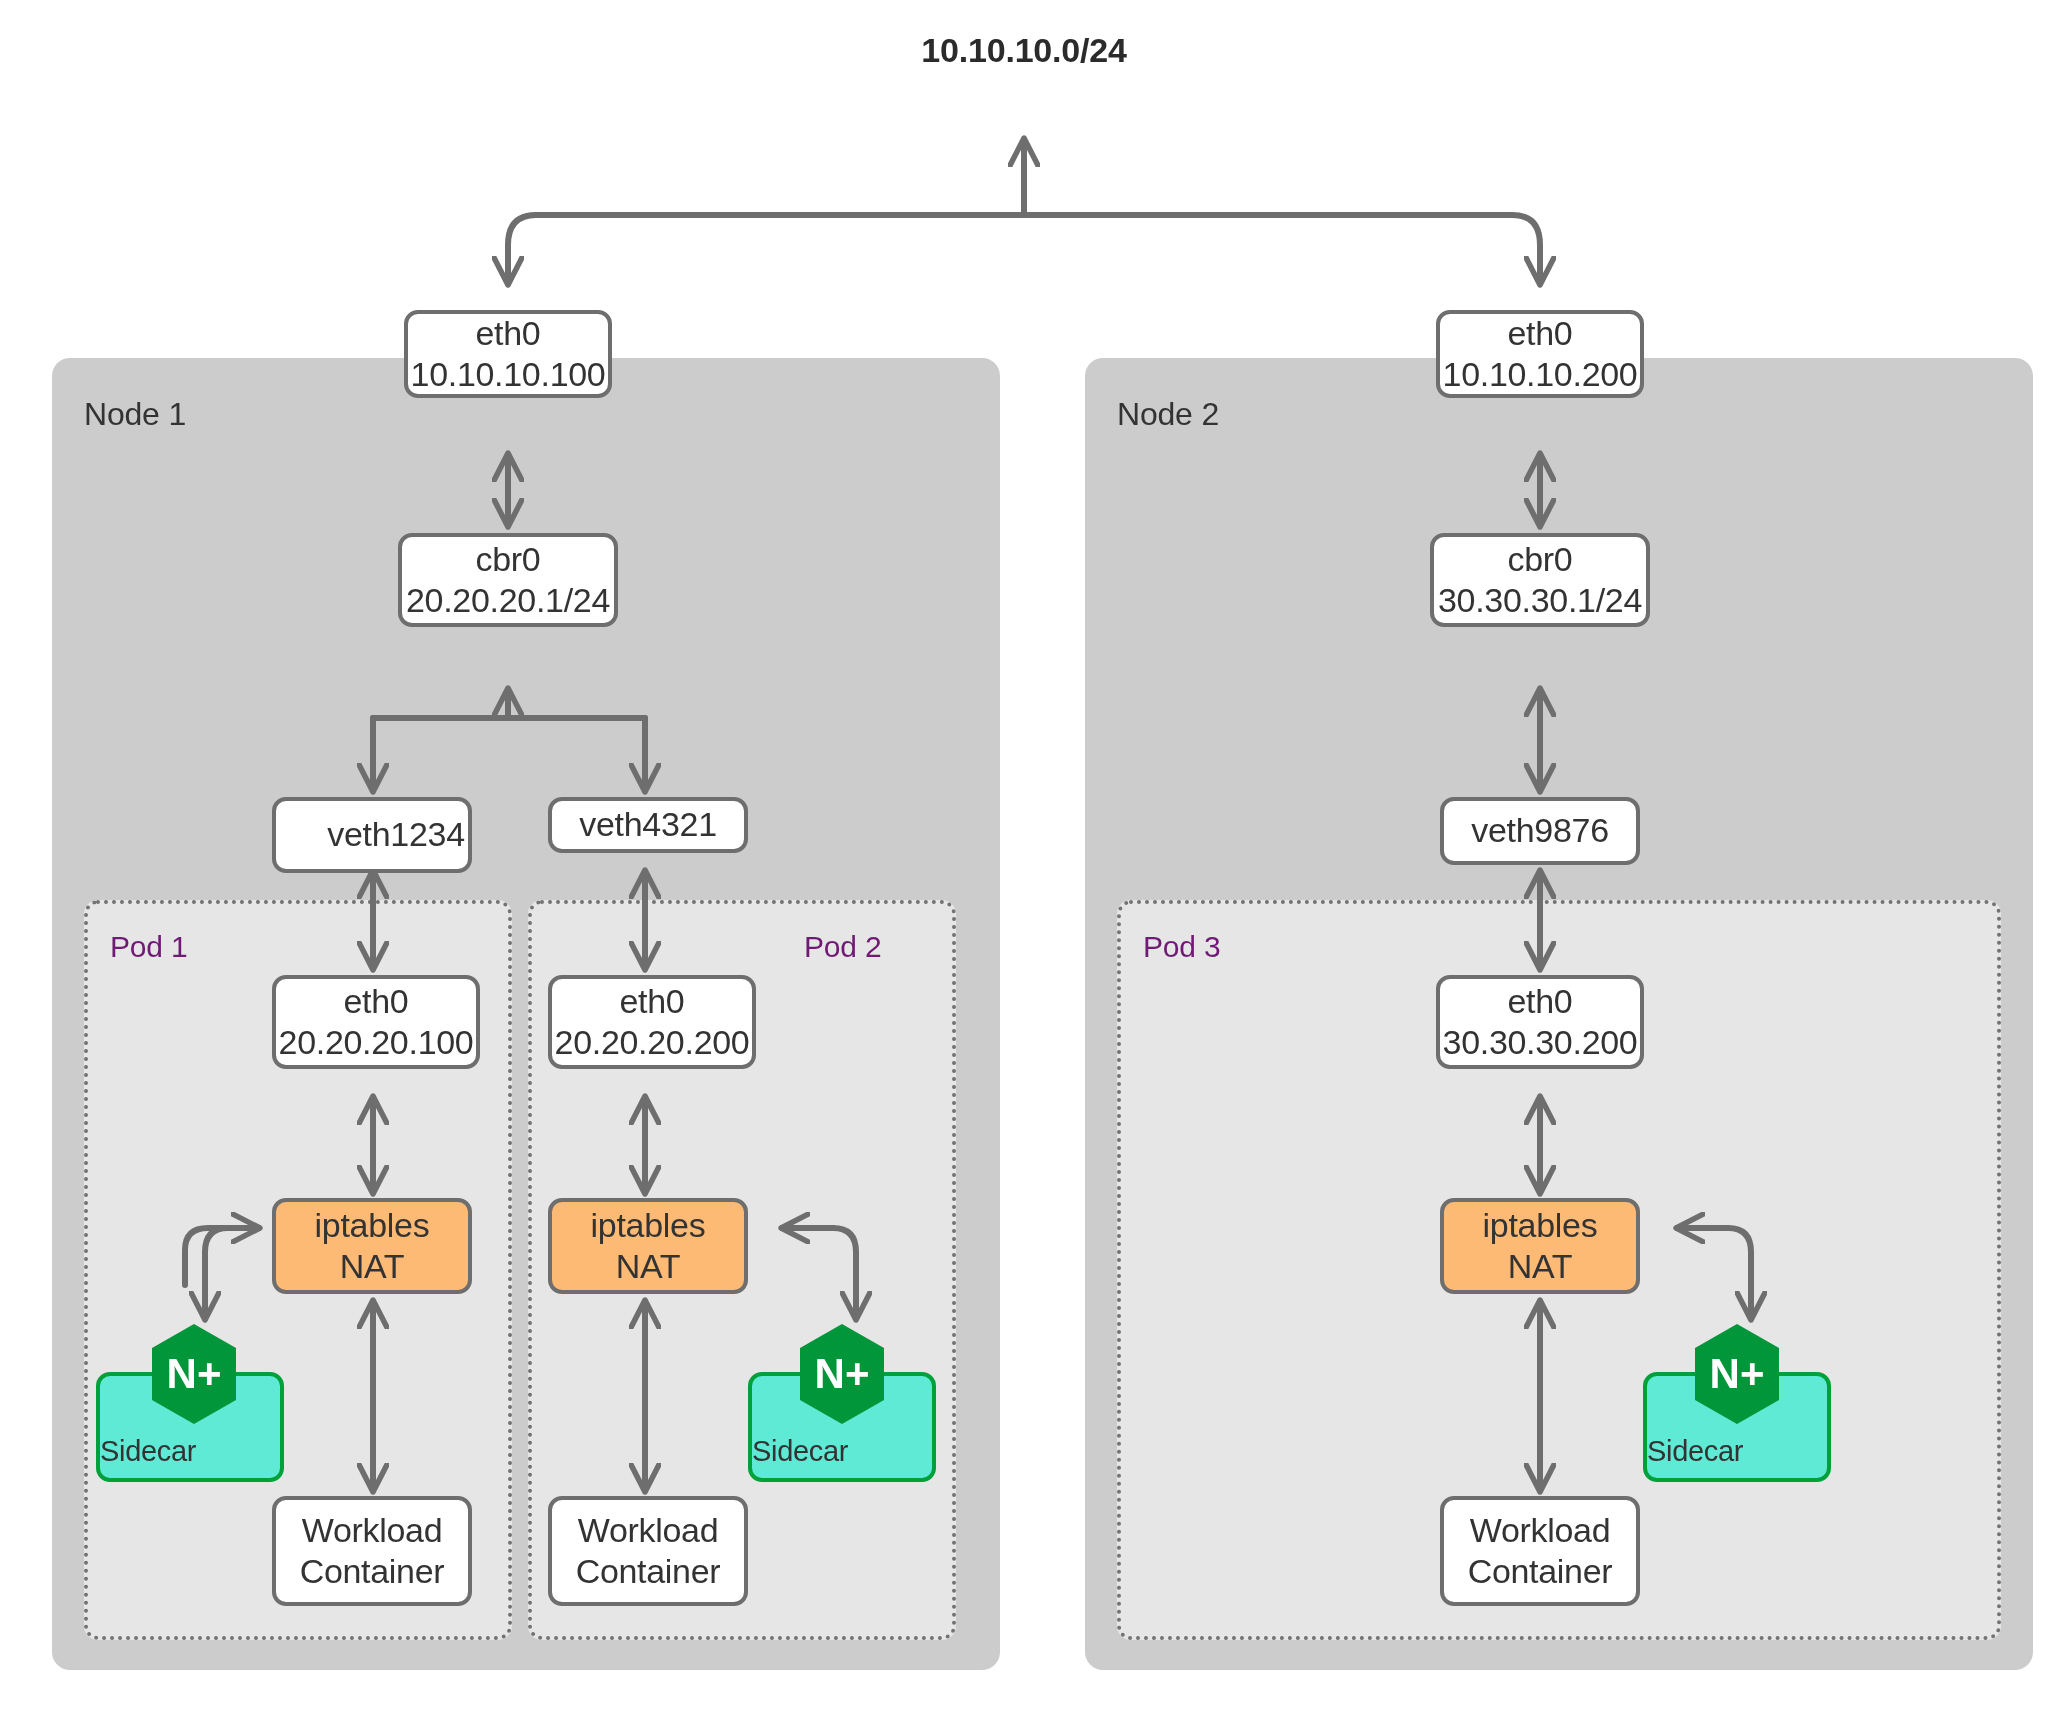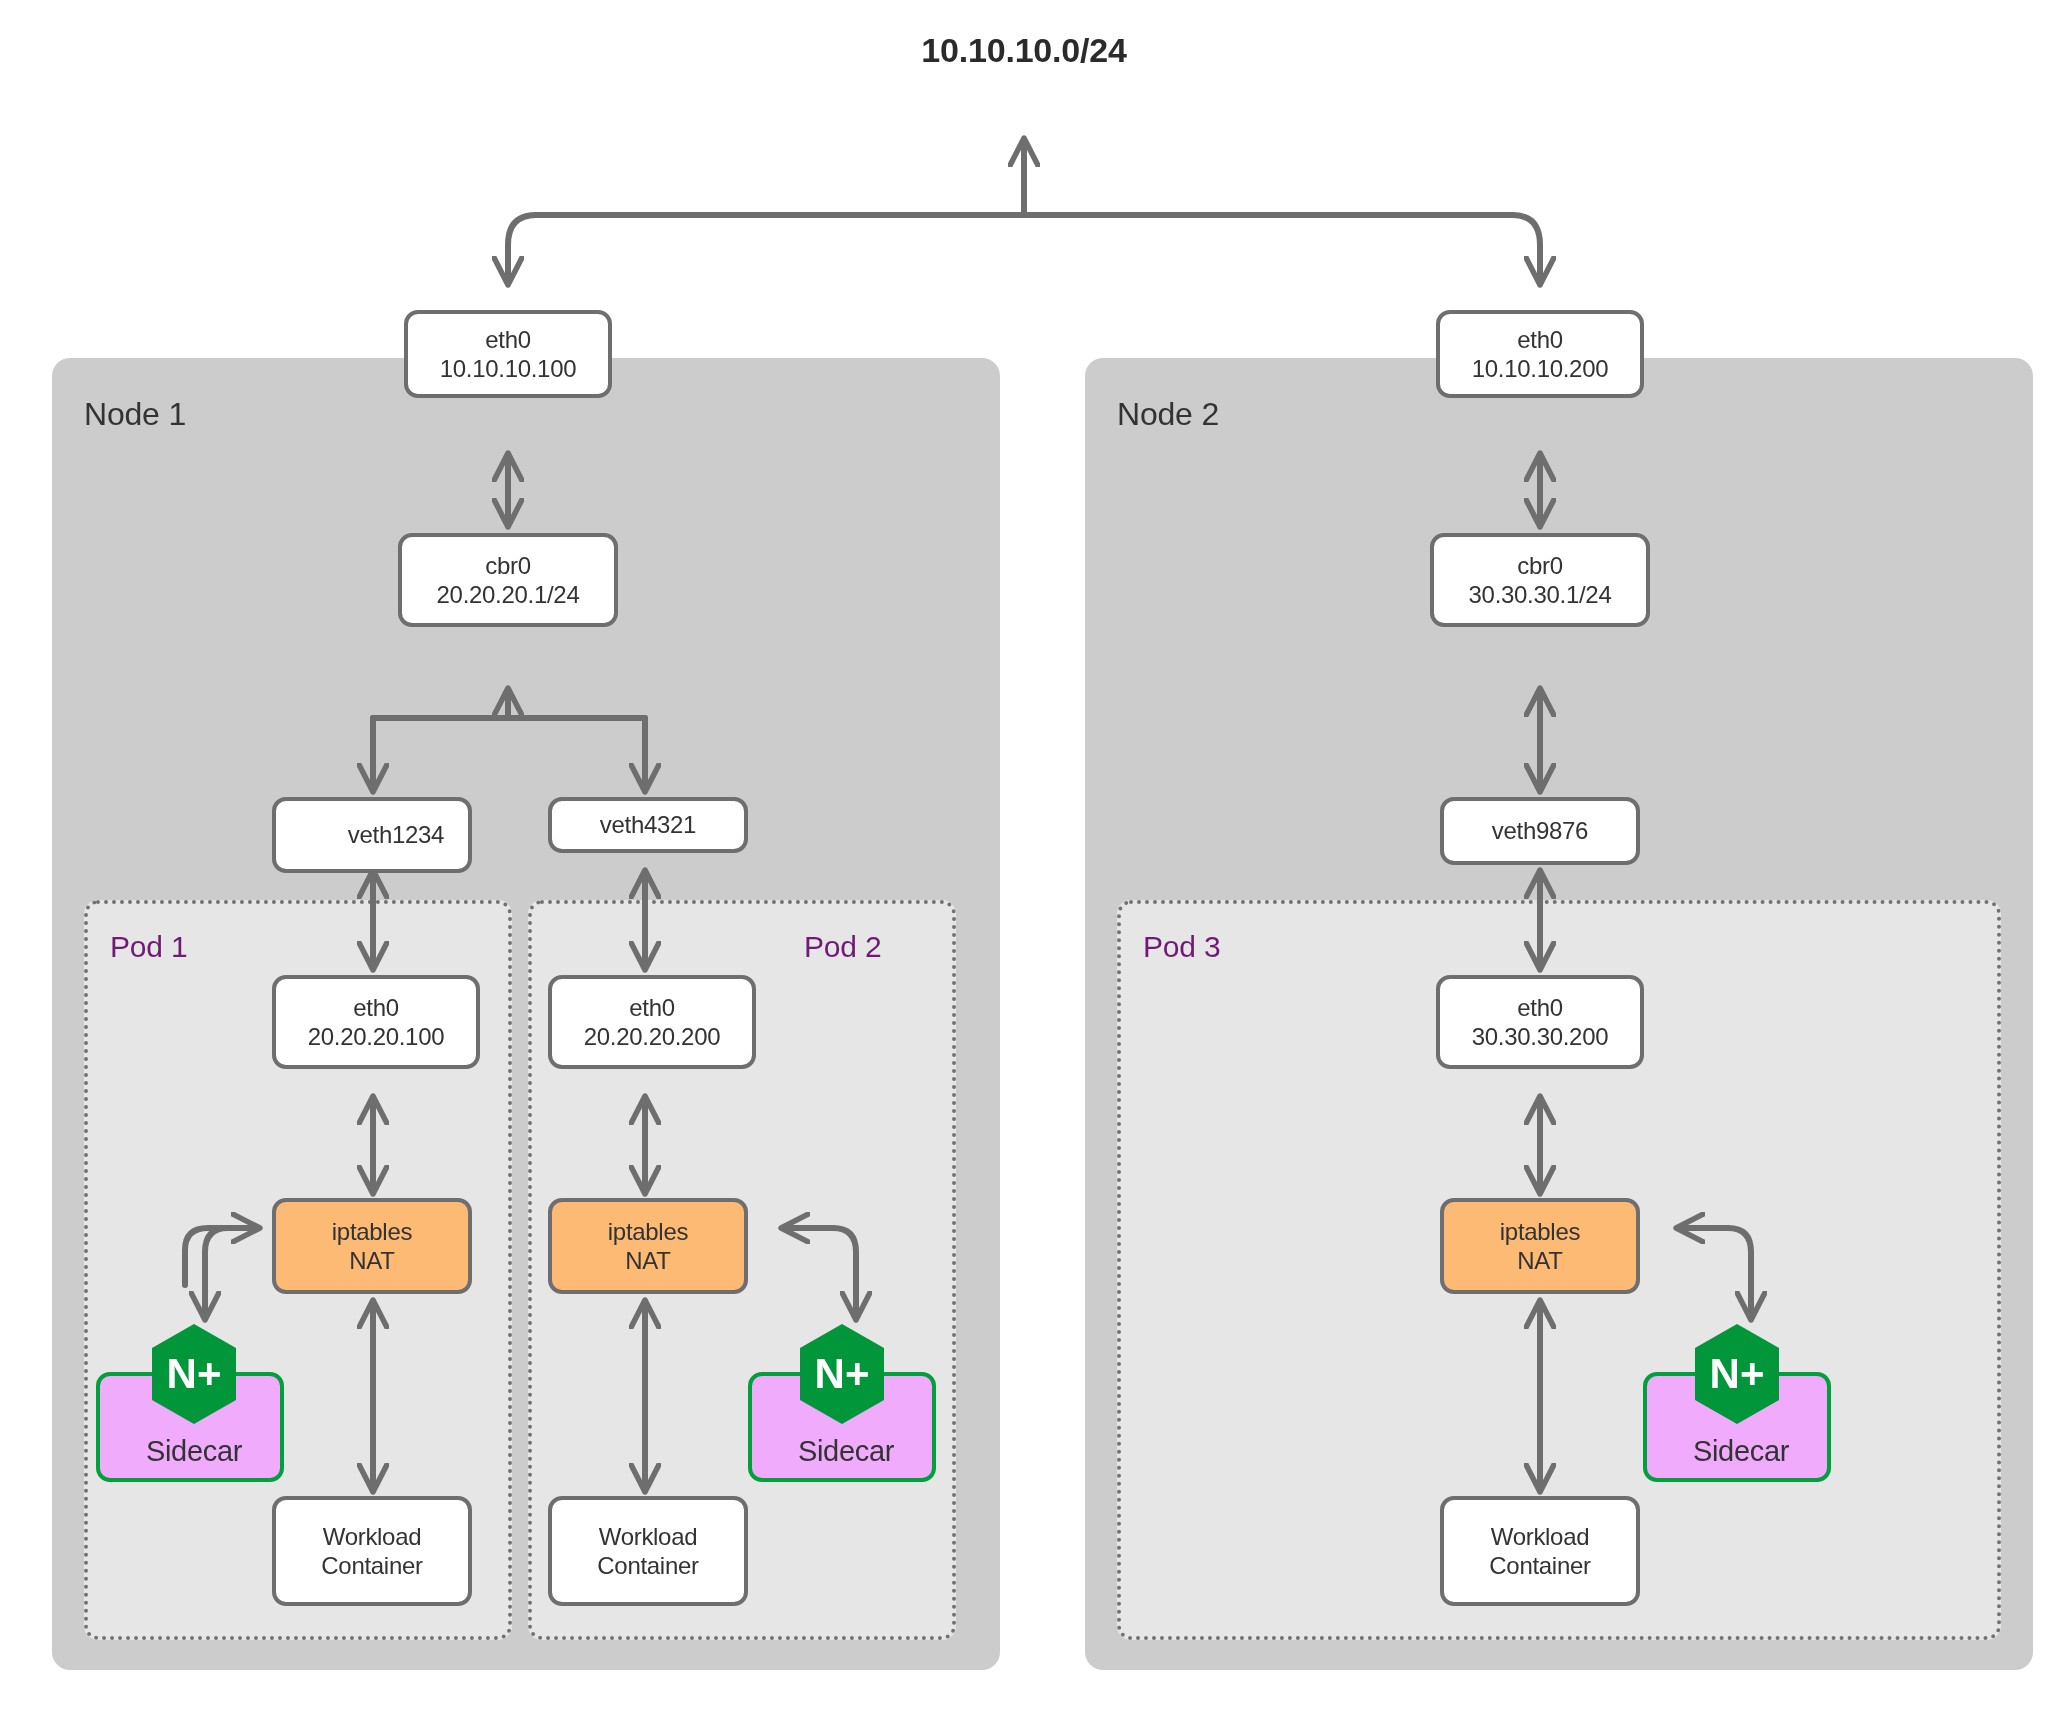--- a/index.html
+++ b/index.html
@@ -63,43 +63,41 @@
     position:absolute;
     box-sizing:border-box;
     background:#ffffff;
     border:4px solid #6e6e6e;
     border-radius:14px;
     display:flex;
     flex-direction:column;
     align-items:center;
     justify-content:center;
     text-align:center;
-    font-size:24px;
+    font-size:34px;
     line-height:1.22;
     color:#333333;
     letter-spacing:-0.3px;
   }
   .box .l2{display:block;}
   .box.nat{ background:#fdba74; }
 
   
   .sidecar{
     position:absolute;
     box-sizing:border-box;
-    background:#f0abfc;
+    background:#5eead4;
     border:4px solid #00a13a;
     border-radius:14px;
     display:flex;
     align-items:flex-end;
-    justify-content:center;
     padding-bottom:10px;
     font-size:29px;
     color:#333333;
     letter-spacing:-0.3px;
-    padding-left:8px;
   }
   .nplus{
     position:absolute;
     width:92px;
     height:104px;
     z-index:5;
     pointer-events:none;
   }
   .nplus svg{display:block;width:100%;height:100%;}
 

